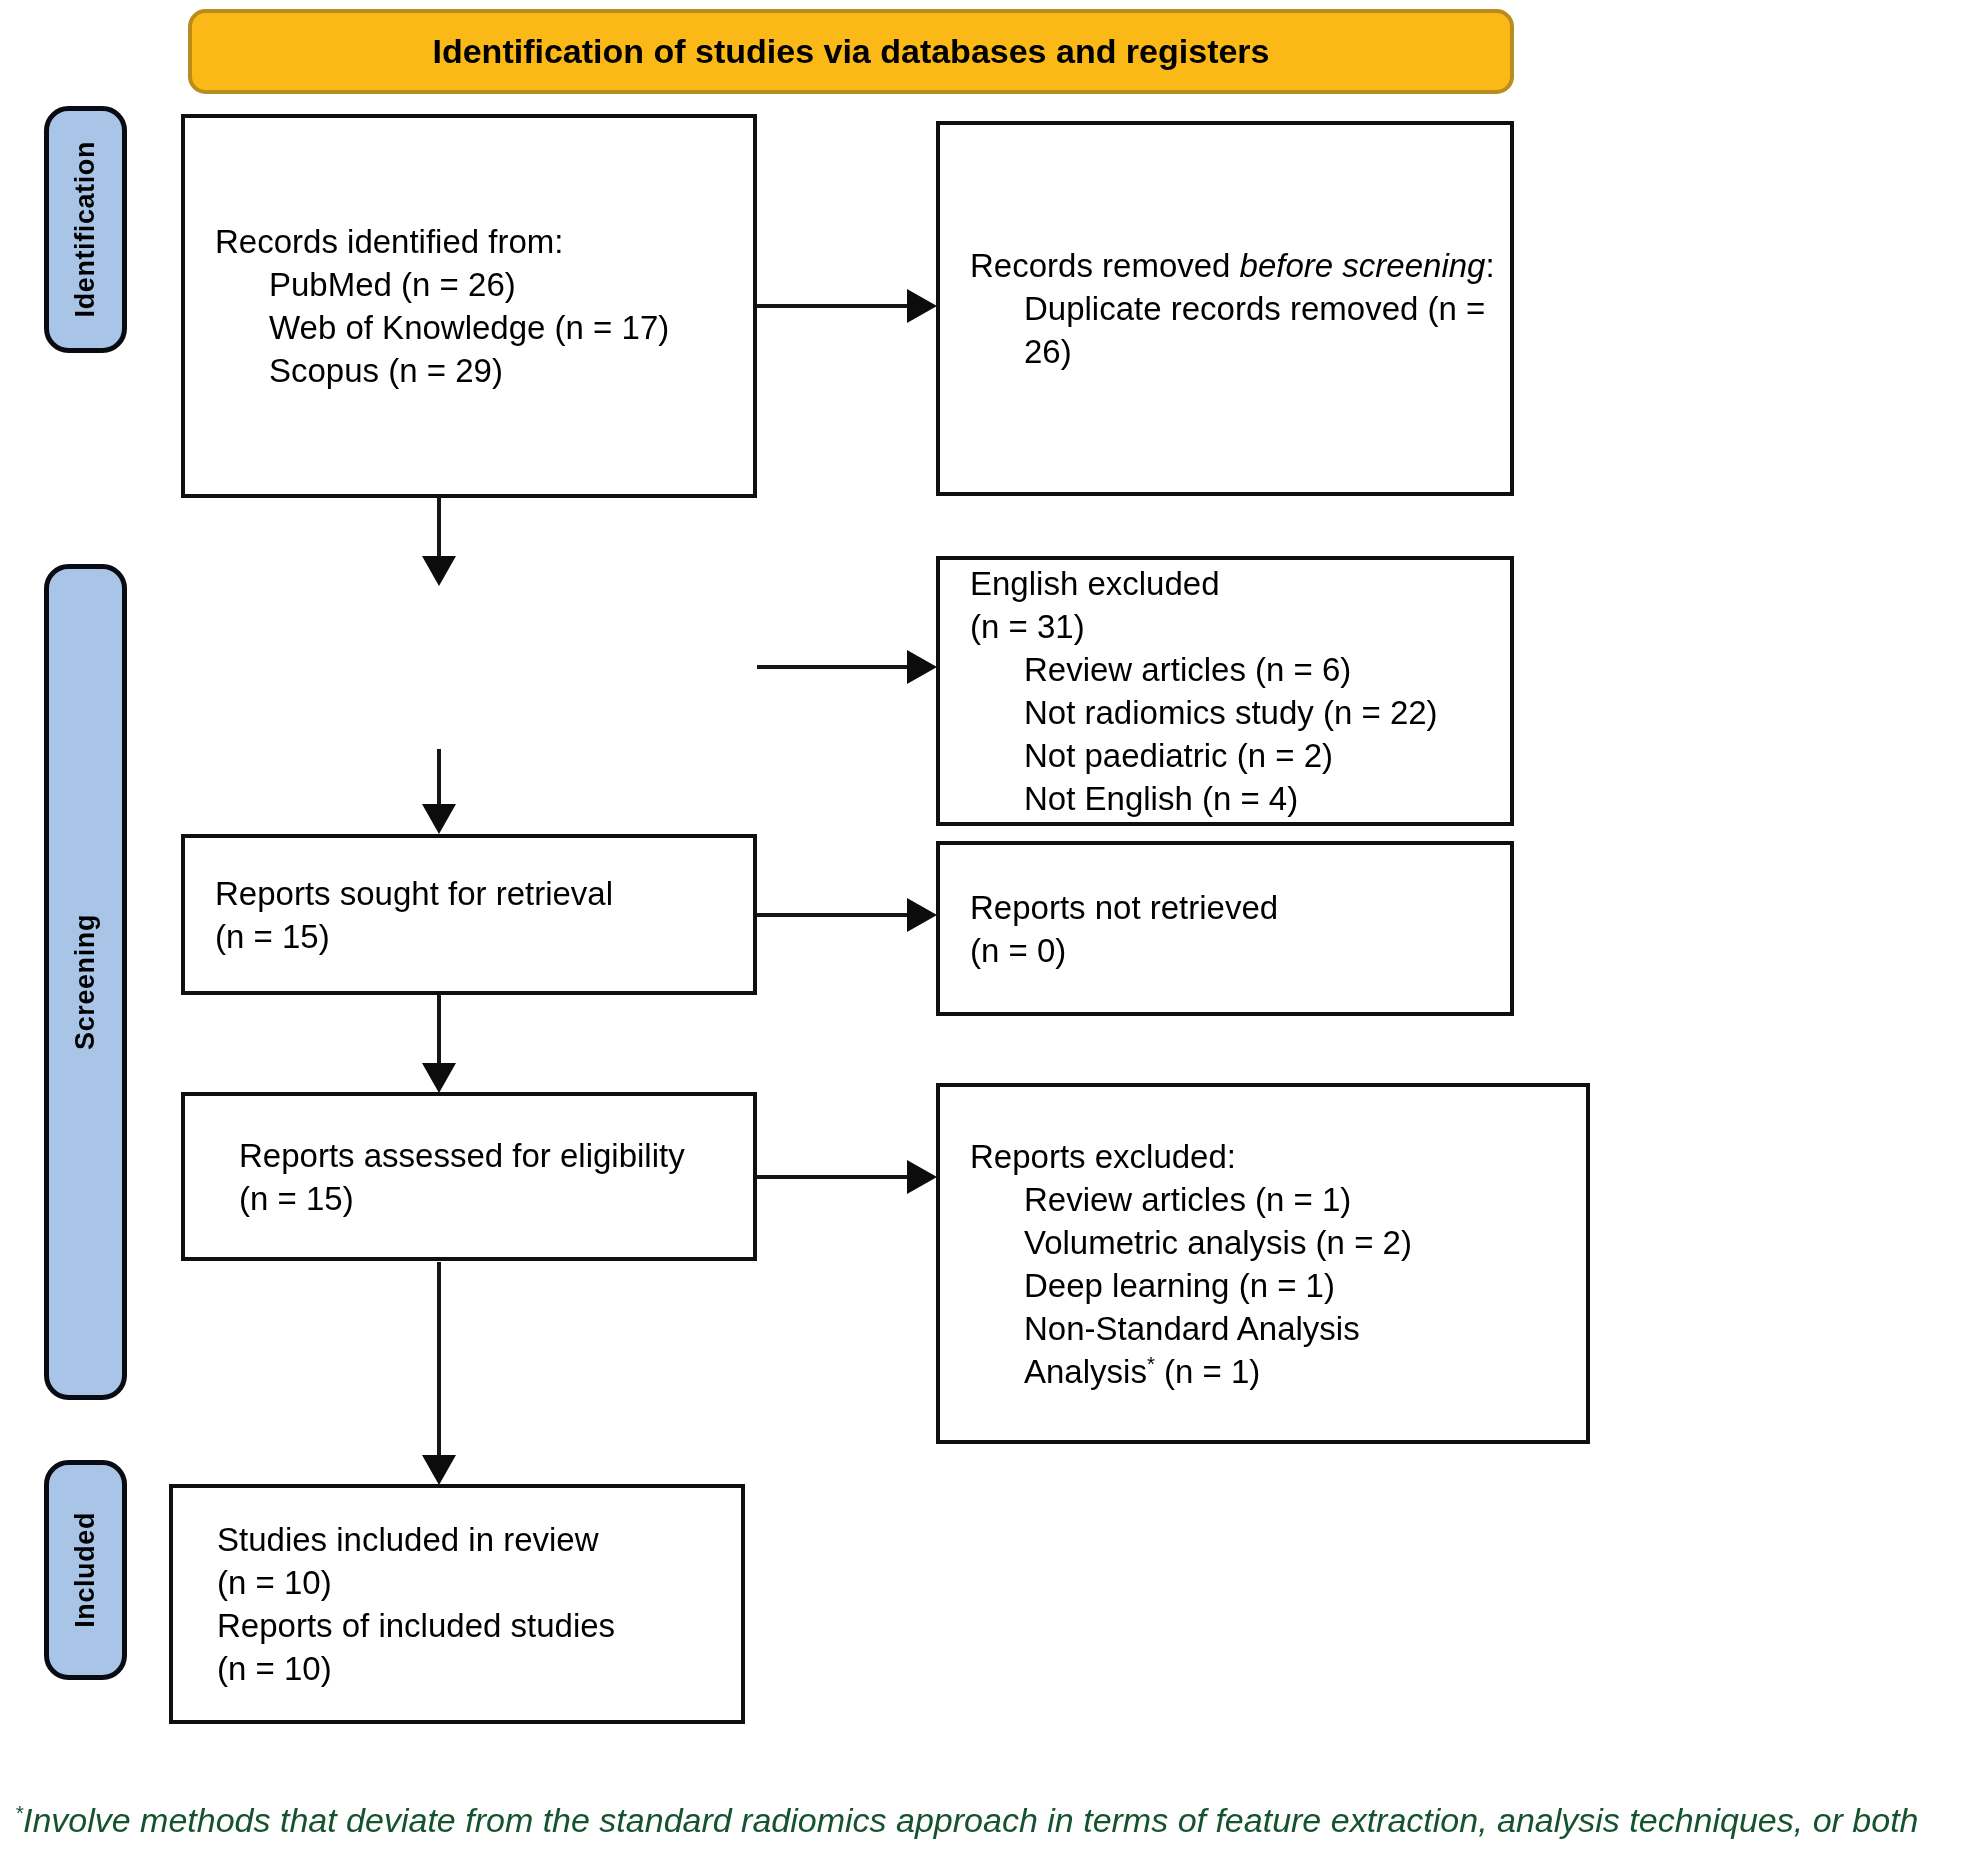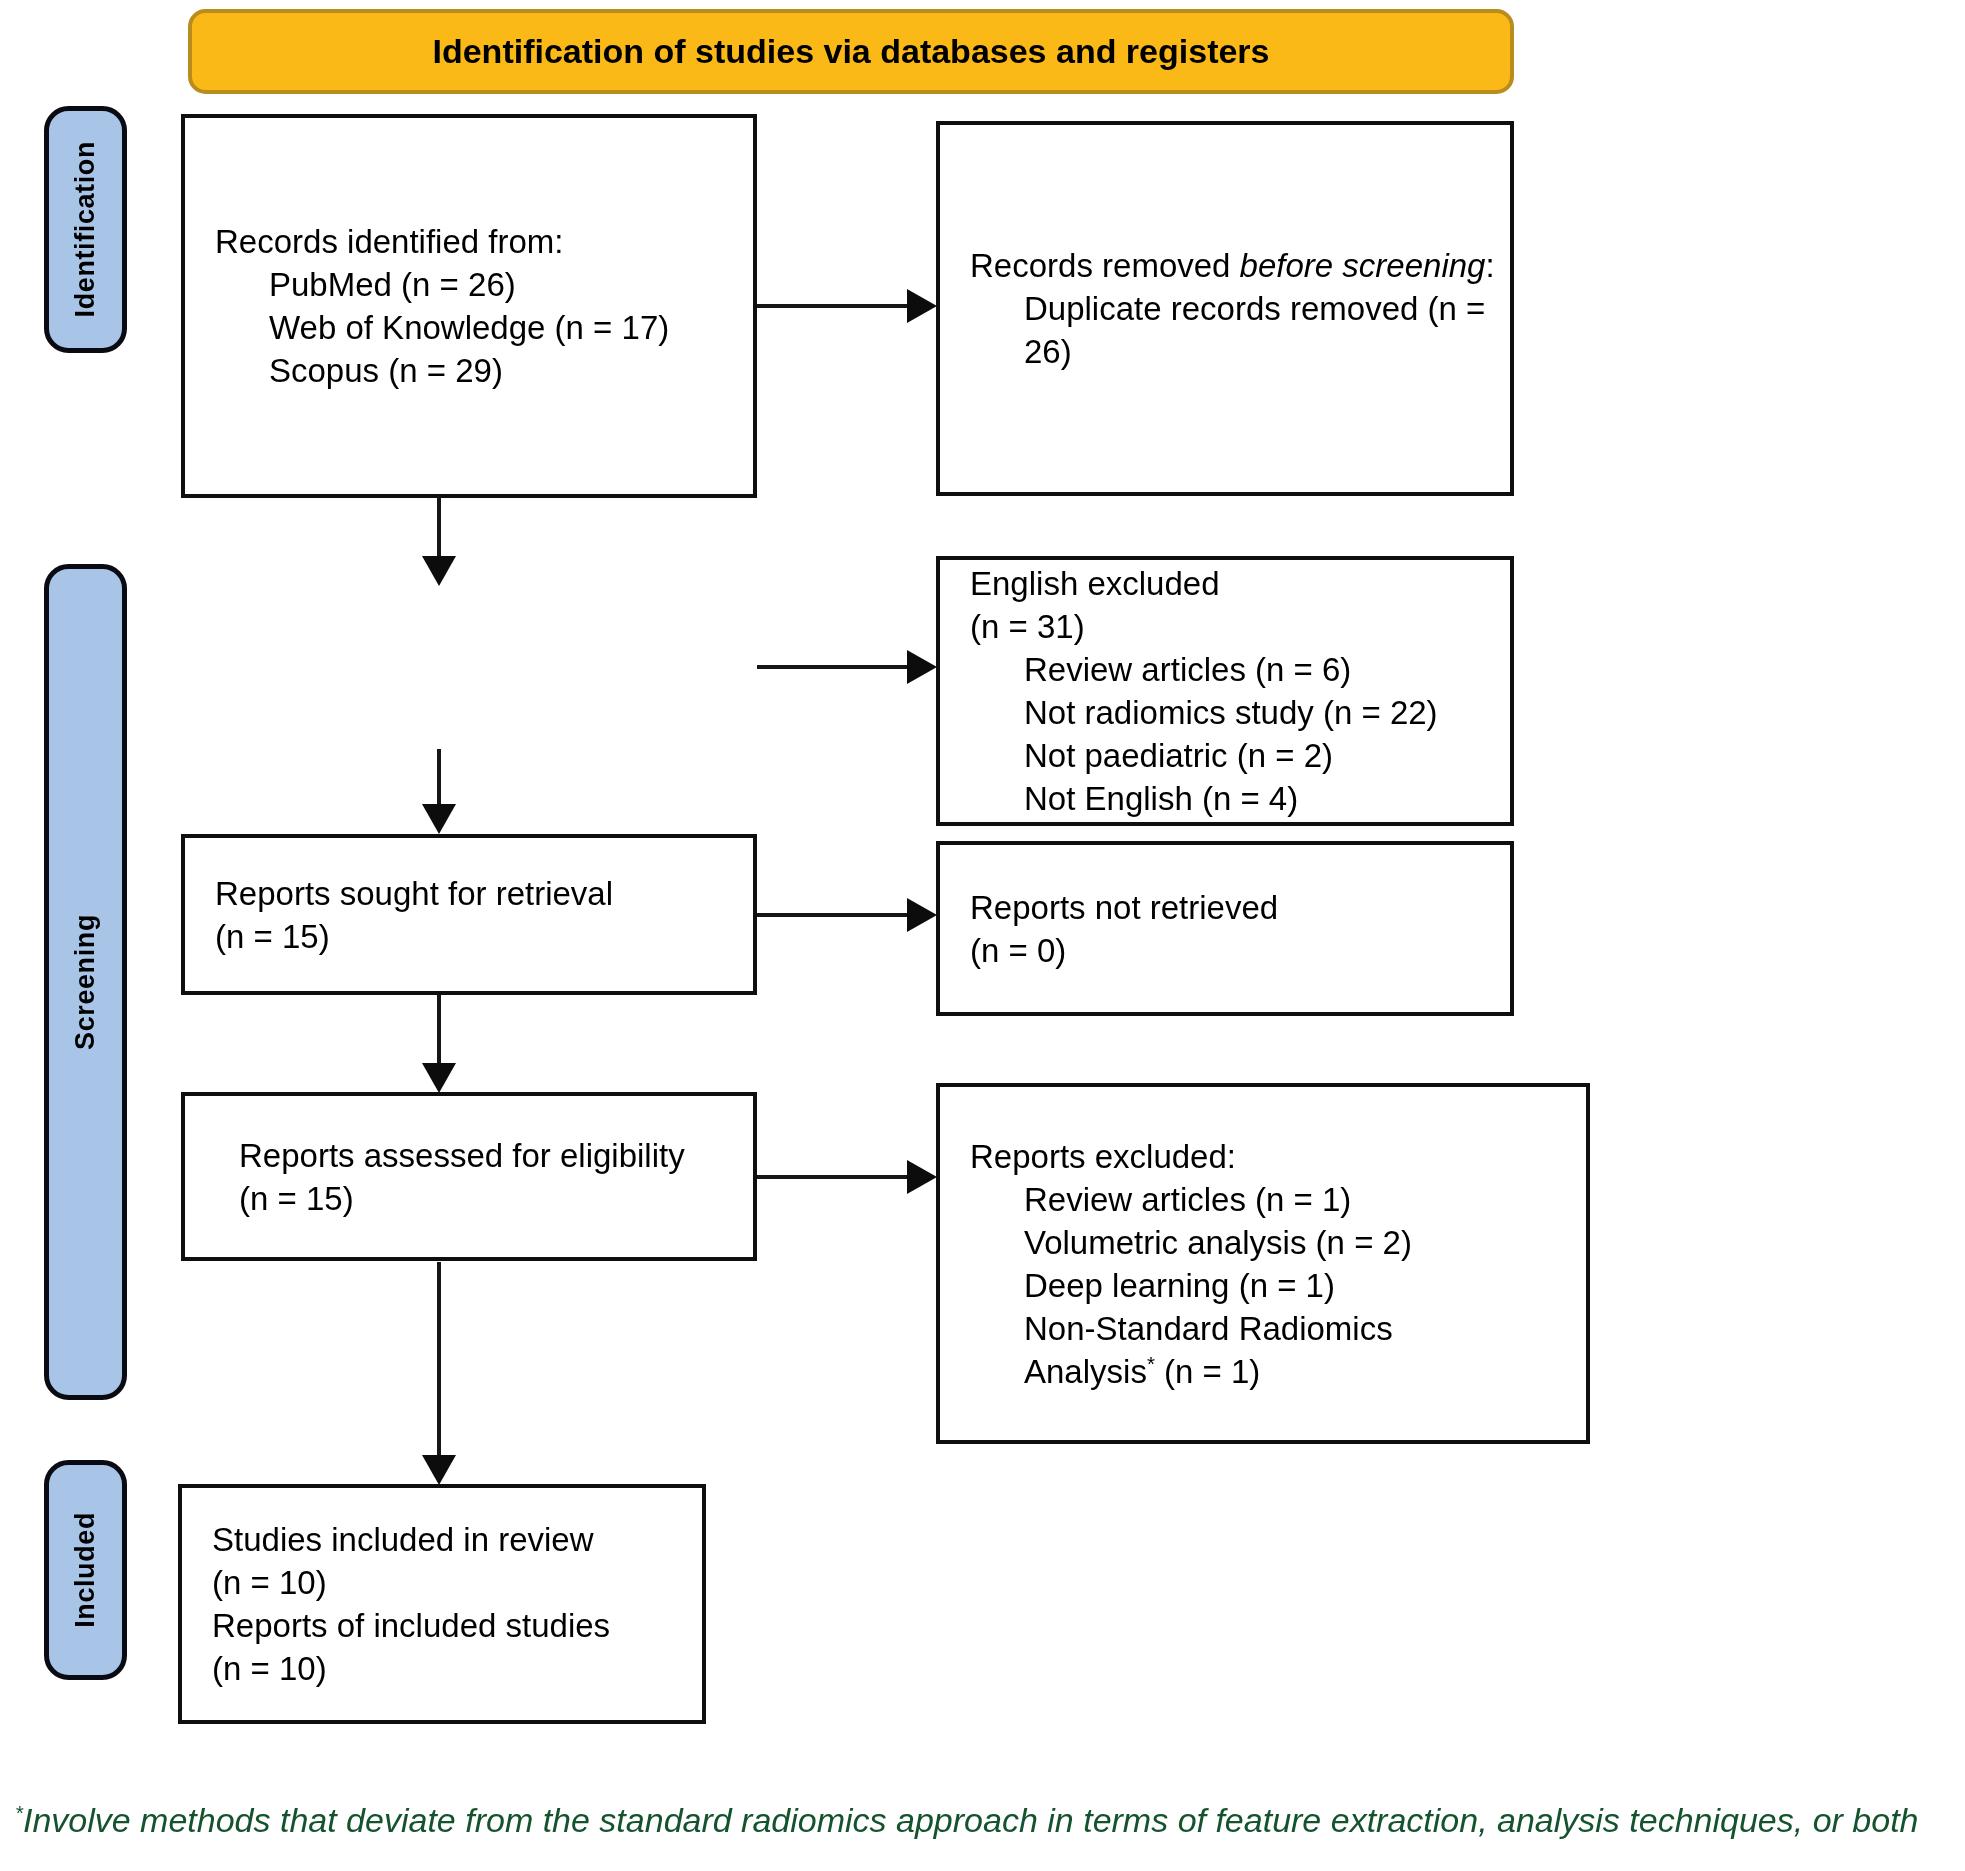--- a/index.html
+++ b/index.html
@@ -68,21 +68,21 @@
   .line { min-height: 43px; }
   .indent { padding-left: 54px; }
   .nowrap { white-space: nowrap; }
   .line em { font-style: italic; }
   .line sup { font-size: 0.62em; line-height: 0; vertical-align: super; }
 
   .box-a  { left: 181px;  top: 114px;  width: 576px; height: 384px; }
   .box-b  { left: 181px;  top: 585px; width: 576px; height: 164px; }
   .box-c  { left: 181px;  top: 834px; width: 576px; height: 161px; }
   .box-d  { left: 181px;  top: 1092px; width: 576px; height: 169px; padding-left: 24px; }
-  .box-e  { left: 178px;  top: 1484px; width: 528px; height: 240px; }
+  .box-e  { left: 169px;  top: 1484px; width: 576px; height: 240px; padding-left: 14px; }
   .box-r1 { left: 936px; top: 121px;  width: 578px; height: 375px; }
   .box-r2 { left: 936px; top: 556px;  width: 578px; height: 270px; }
   .box-r3 { left: 936px; top: 841px; width: 578px; height: 175px; }
   .box-r4 { left: 936px; top: 1083px; width: 654px; height: 361px; }
 
   
   .arrow-h { position: absolute; height: 35px; }
   .arrow-h::before {
     content: ""; position: absolute;
     left: 0; right: 26px; top: 50%;
@@ -195,21 +195,21 @@
       <div class="line nowrap">(n = 15)</div>
     </div>
   </div>
 
   <div class="box box-r4">
     <div class="box-inner">
       <div class="line nowrap">Reports excluded:</div>
       <div class="line indent nowrap">Review articles (n = 1)</div>
       <div class="line indent nowrap">Volumetric analysis (n = 2)</div>
       <div class="line indent nowrap">Deep learning (n = 1)</div>
-      <div class="line indent nowrap">Non-Standard Radiomics</div>
+      <div class="line indent nowrap">Non-Standard Analysis</div>
       <div class="line indent nowrap"><span>Analysis</span><sup>*</sup><span> (n = 1)</span></div>
     </div>
   </div>
 
   <div class="box box-e">
     <div class="box-inner">
       <div class="line nowrap">Studies included in review</div>
       <div class="line nowrap">(n = 10)</div>
       <div class="line nowrap">Reports of included studies</div>
       <div class="line nowrap">(n = 10)</div>

